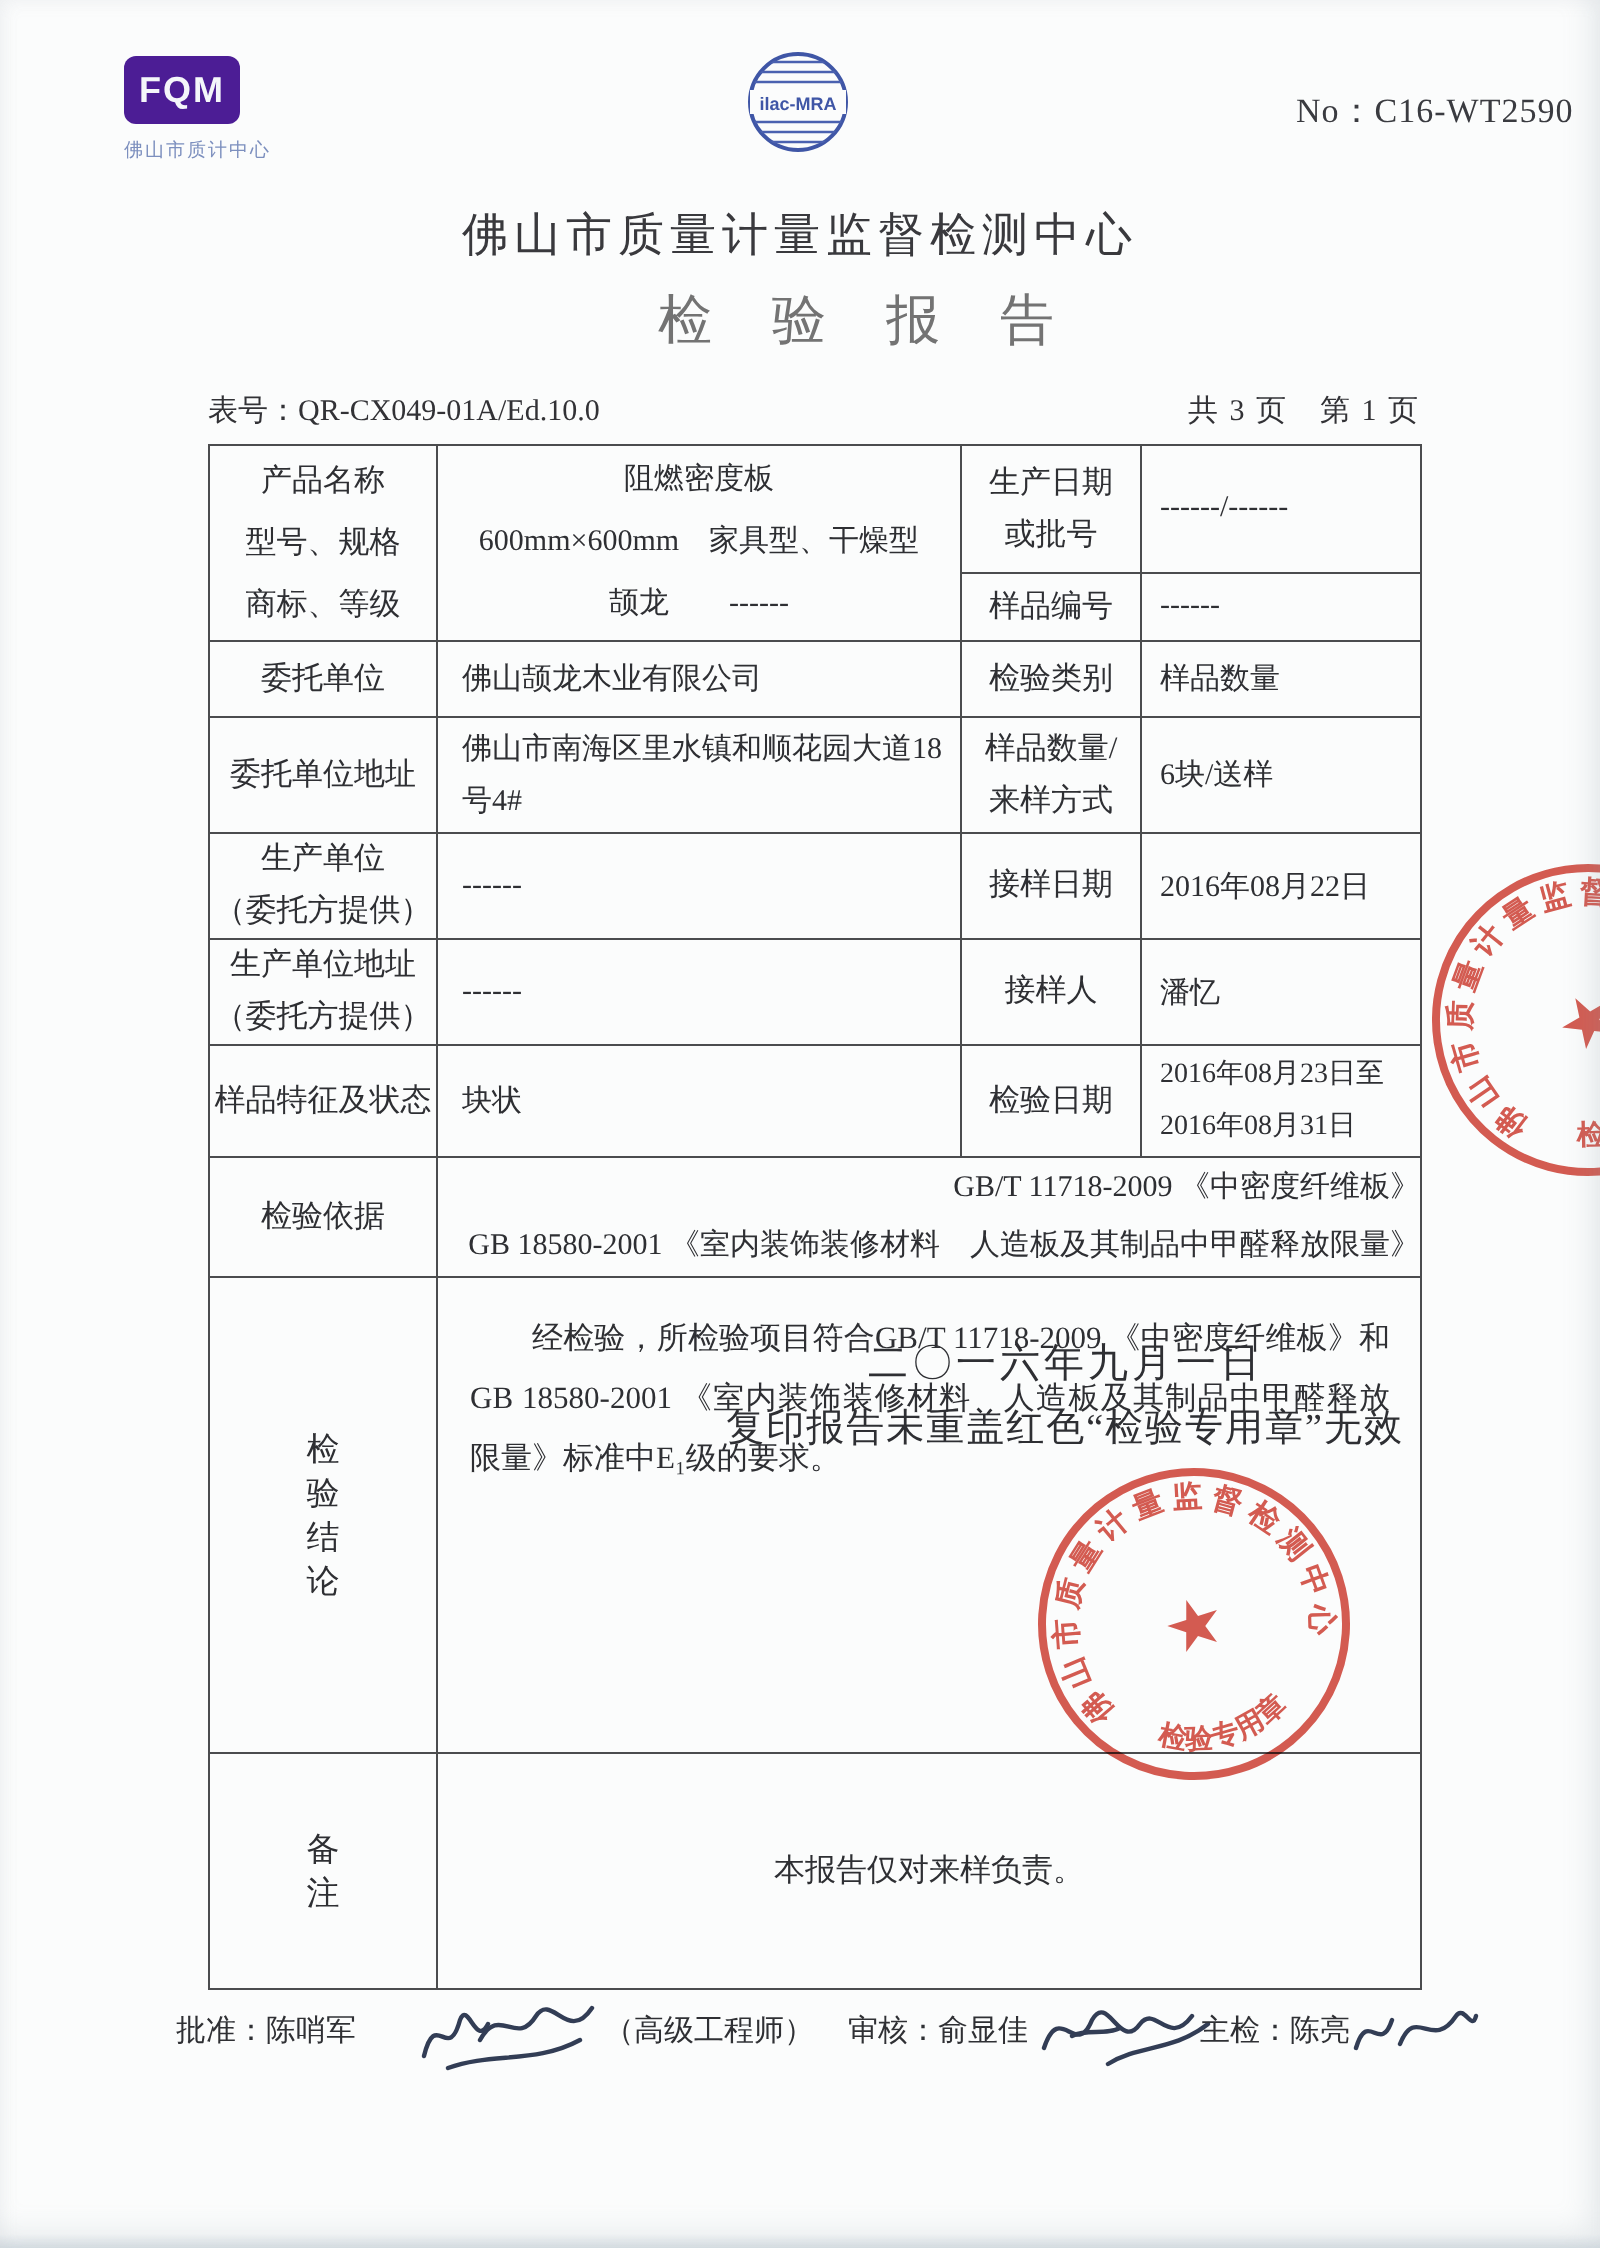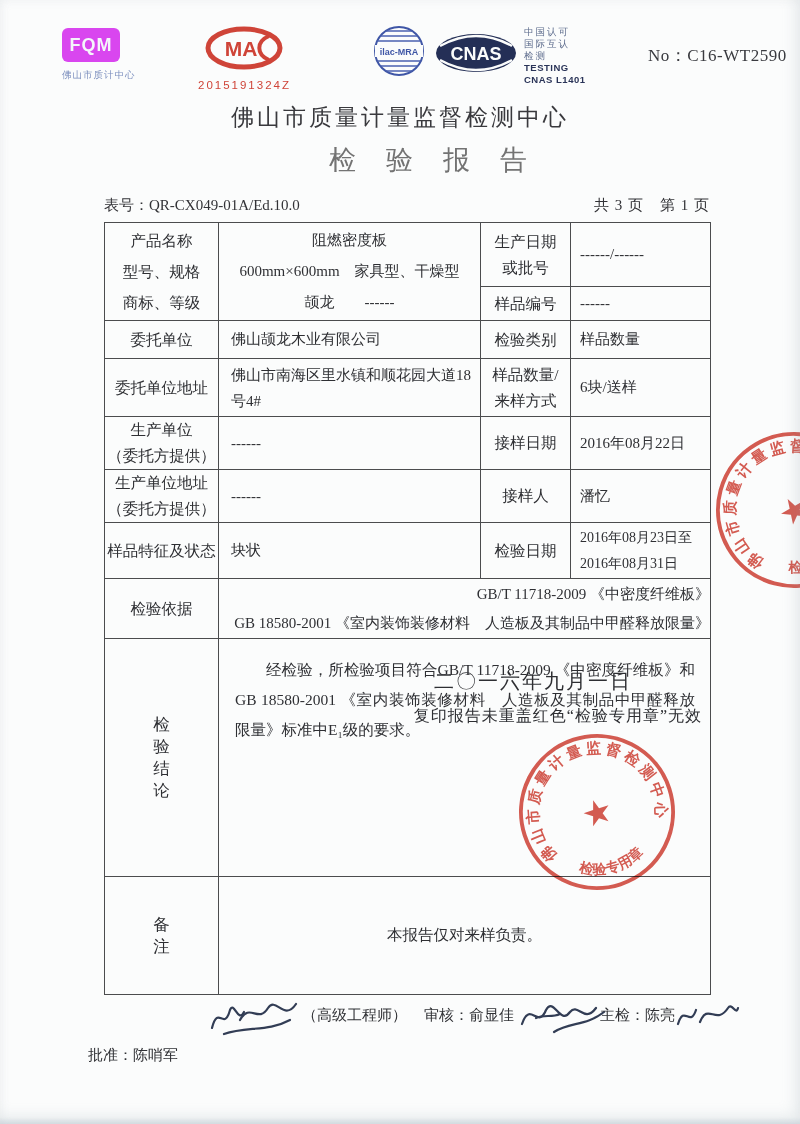--- a/index.html
+++ b/index.html
@@ -9,21 +9,21 @@
     font-family:"Liberation Serif","DejaVu Serif",serif;
     color:#2e2f31;
   }
   .scan-edge{position:absolute;inset:0;pointer-events:none;z-index:50;
     box-shadow:inset -5px -8px 14px rgba(140,155,168,.18), inset 2px 2px 8px rgba(160,170,180,.08);}
   .bottom-strip{position:absolute;left:0;right:0;bottom:0;height:7px;background:linear-gradient(#fbfcfc,#e3e9ed);}
 
   
   .hdr{position:absolute;top:24px;left:50px;right:30px;height:78px;}
   .logo-block{position:absolute;text-align:center;}
-  .fqm-box{width:58px;height:34px;background:#d946ef;border-radius:6px;color:#f4f6fa;
+  .fqm-box{width:58px;height:34px;background:#4c1d95;border-radius:6px;color:#f4f6fa;
     font-weight:bold;font-size:18px;line-height:34px;letter-spacing:1px;font-family:"Liberation Sans",sans-serif;}
   .fqm-cap{margin-top:7px;font-size:9.5px;color:#7c8fbe;letter-spacing:1px;}
   .red-cap{color:#cf4438;font-family:"Liberation Sans",sans-serif;}
   .cma-cap{margin-top:3px;font-size:11.5px;letter-spacing:2px;}
   .cal-cap{margin-top:6px;font-size:6.5px;transform:scale(.95);white-space:nowrap;}
   .cnas-txt{position:absolute;left:474px;top:2px;text-align:left;font-family:"Liberation Sans",sans-serif;}
   .cnas-txt .cn{font-size:9.5px;color:#5c6b8c;letter-spacing:2px;line-height:12px;}
   .cnas-txt .en{font-size:9.5px;color:#2a3458;font-weight:bold;line-height:12px;letter-spacing:.5px;}
   .report-no{position:absolute;left:598px;top:20px;font-size:17px;color:#3a3b40;letter-spacing:.5px;white-space:nowrap;}
 
@@ -46,21 +46,21 @@
   td.val4 .pad{padding-left:9px;}
   .lh26{line-height:26px;}
   .r1a{height:64px}.r1b{height:34px}.r2{height:38px}.r3{height:58px}.r4{height:50px}
   .r5{height:52px}.r6{height:56px}.r7{height:60px}.r8{height:238px}.r9{height:118px}
   .center-lines{text-align:center;line-height:31px;}
   .vlabel{display:flex;flex-direction:column;justify-content:space-around;align-items:center;height:100%;
     font-size:16.5px;padding:26px 0;box-sizing:border-box;}
   .concl-cell{position:relative;height:100%;}
   .concl-text{padding:16px 15px 0 16px;text-indent:2em;line-height:30px;font-size:15.5px;text-align:justify;}
   .concl-date{position:absolute;right:78px;bottom:50px;font-size:20px;letter-spacing:2px;}
-  .concl-note{position:absolute;right:8px;bottom:18px;font-size:16px;letter-spacing:1px;}
+  .concl-note{position:absolute;right:8px;bottom:18px;font-size:19px;letter-spacing:1px;}
   .remark-cell{text-align:center;font-size:15.5px;}
   .basis-lines{padding-left:12px;line-height:29px;font-size:15px;white-space:nowrap;text-align:right;}
 
   
   .sig-row{position:absolute;top:998px;left:88px;width:680px;height:46px;font-size:15px;color:#2f3034;}
   .sig-row .t{position:absolute;top:8px;white-space:nowrap;}
   .sig-svg{position:absolute;pointer-events:none;}
 
   
   .stamp{position:absolute;width:220px;height:220px;mix-blend-mode:multiply;opacity:.83;pointer-events:none;z-index:40;}
@@ -70,28 +70,20 @@
 </head>
 <body>
 
 <div class="hdr">
 
   <div class="logo-block" style="left:12px;top:4px;">
     <div class="fqm-box">FQM</div>
     <div class="fqm-cap">佛山市质计中心</div>
   </div>
 
-  <div class="logo-block" style="left:148px;top:2px;">
-    <svg width="82" height="46" viewBox="0 0 82 46">
-      <ellipse cx="41" cy="22" rx="36" ry="19" fill="none" stroke="#cf4438" stroke-width="5"></ellipse>
-      <path d="M66 10 a20 14 0 0 0 0 24" fill="none" stroke="#cf4438" stroke-width="4"></path>
-      <text x="38" y="30" text-anchor="middle" font-family="Liberation Sans,sans-serif" font-weight="bold" font-size="21" fill="#cf4438">MA</text>
-    </svg>
-    <div class="red-cap cma-cap">2015191324Z</div>
-  </div>
 
 
   <div class="logo-block" style="left:322px;top:0;">
     <svg width="54" height="54" viewBox="0 0 54 54">
       <defs>
           <clipPath id="ilacClip">
             <circle cx="27" cy="27" r="24"></circle>
           </clipPath>
         </defs>
       <circle cx="27" cy="27" r="24" fill="none" stroke="#3f56a6" stroke-width="2"></circle>
@@ -101,36 +93,21 @@
         <line x1="0" y1="17" x2="54" y2="17"></line>
           <line x1="0" y1="37" x2="54" y2="37"></line>
         <line x1="0" y1="42" x2="54" y2="42"></line>
           <line x1="0" y1="47" x2="54" y2="47"></line>
       </g>
       <rect x="3" y="21" width="48" height="12" fill="#fbfcfc"></rect>
       <text x="27" y="31" text-anchor="middle" font-family="Liberation Sans,sans-serif" font-weight="bold" font-size="9" fill="#3f56a6">ilac-MRA</text>
     </svg>
   </div>
 
-  <div class="logo-block" style="left:384px;top:8px;">
-    <svg width="84" height="42" viewBox="0 0 84 42">
-      <ellipse cx="42" cy="21" rx="40" ry="19" fill="#242f56"></ellipse>
-      <path d="M6 14 Q42 -6 78 14" fill="none" stroke="#fbfcfc" stroke-width="2.5"></path>
-      <path d="M6 28 Q42 48 78 28" fill="none" stroke="#fbfcfc" stroke-width="2.5"></path>
-      <text x="42" y="28" text-anchor="middle" font-family="Liberation Sans,sans-serif" font-weight="bold" font-size="18" fill="#fbfcfc">CNAS</text>
-    </svg>
-  </div>
-
-  <div class="cnas-txt">
-    <div class="cn">中国认可</div>
-    <div class="cn">国际互认</div>
-    <div class="cn">检测</div>
-    <div class="en">TESTING</div>
-    <div class="en">CNAS L1401</div>
-  </div>
+
 
   <div class="report-no">No：C16-WT2590</div>
 </div>
 
 <div class="org-title">佛山市质量计量监督检测中心</div>
 <div class="report-title"><span>检验报告</span></div>
 
 <div class="meta-row">
   <span>表号：QR-CX049-01A/Ed.10.0</span>
   <span class="pg">共 3 页　第 1 页</span>
@@ -307,21 +284,21 @@
       </div>
     </td>
     <td colspan="3" class="remark-cell">
       <div>本报告仅对来样负责。</div>
     </td>
   </tr>
 </tbody>
   </table>
 
 <div class="sig-row">
-  <span class="t" style="left:0;margin-top:40px;">批准：陈哨军</span>
+  <span class="t" style="left:0;">批准：陈哨军</span>
   <svg class="sig-svg" style="left:118px;top:-4px;" width="96" height="48" viewBox="0 0 96 48">
     <g fill="none" stroke="#323d55" stroke-width="2.2" stroke-linecap="round">
       <path d="M6,34 C12,10 18,38 24,16 C28,6 32,30 38,18"></path>
       <path d="M34,26 C44,8 52,30 62,14 C70,2 78,28 90,10"></path>
       <path d="M18,40 C40,32 62,38 84,26"></path>
     </g>
   </svg>
   <span class="t" style="left:214px;">（高级工程师）</span>
   <span class="t" style="left:336px;text-align:right;">审核：俞显佳</span>
   <svg class="sig-svg" style="left:428px;top:-4px;" width="92" height="48" viewBox="0 0 92 48">

